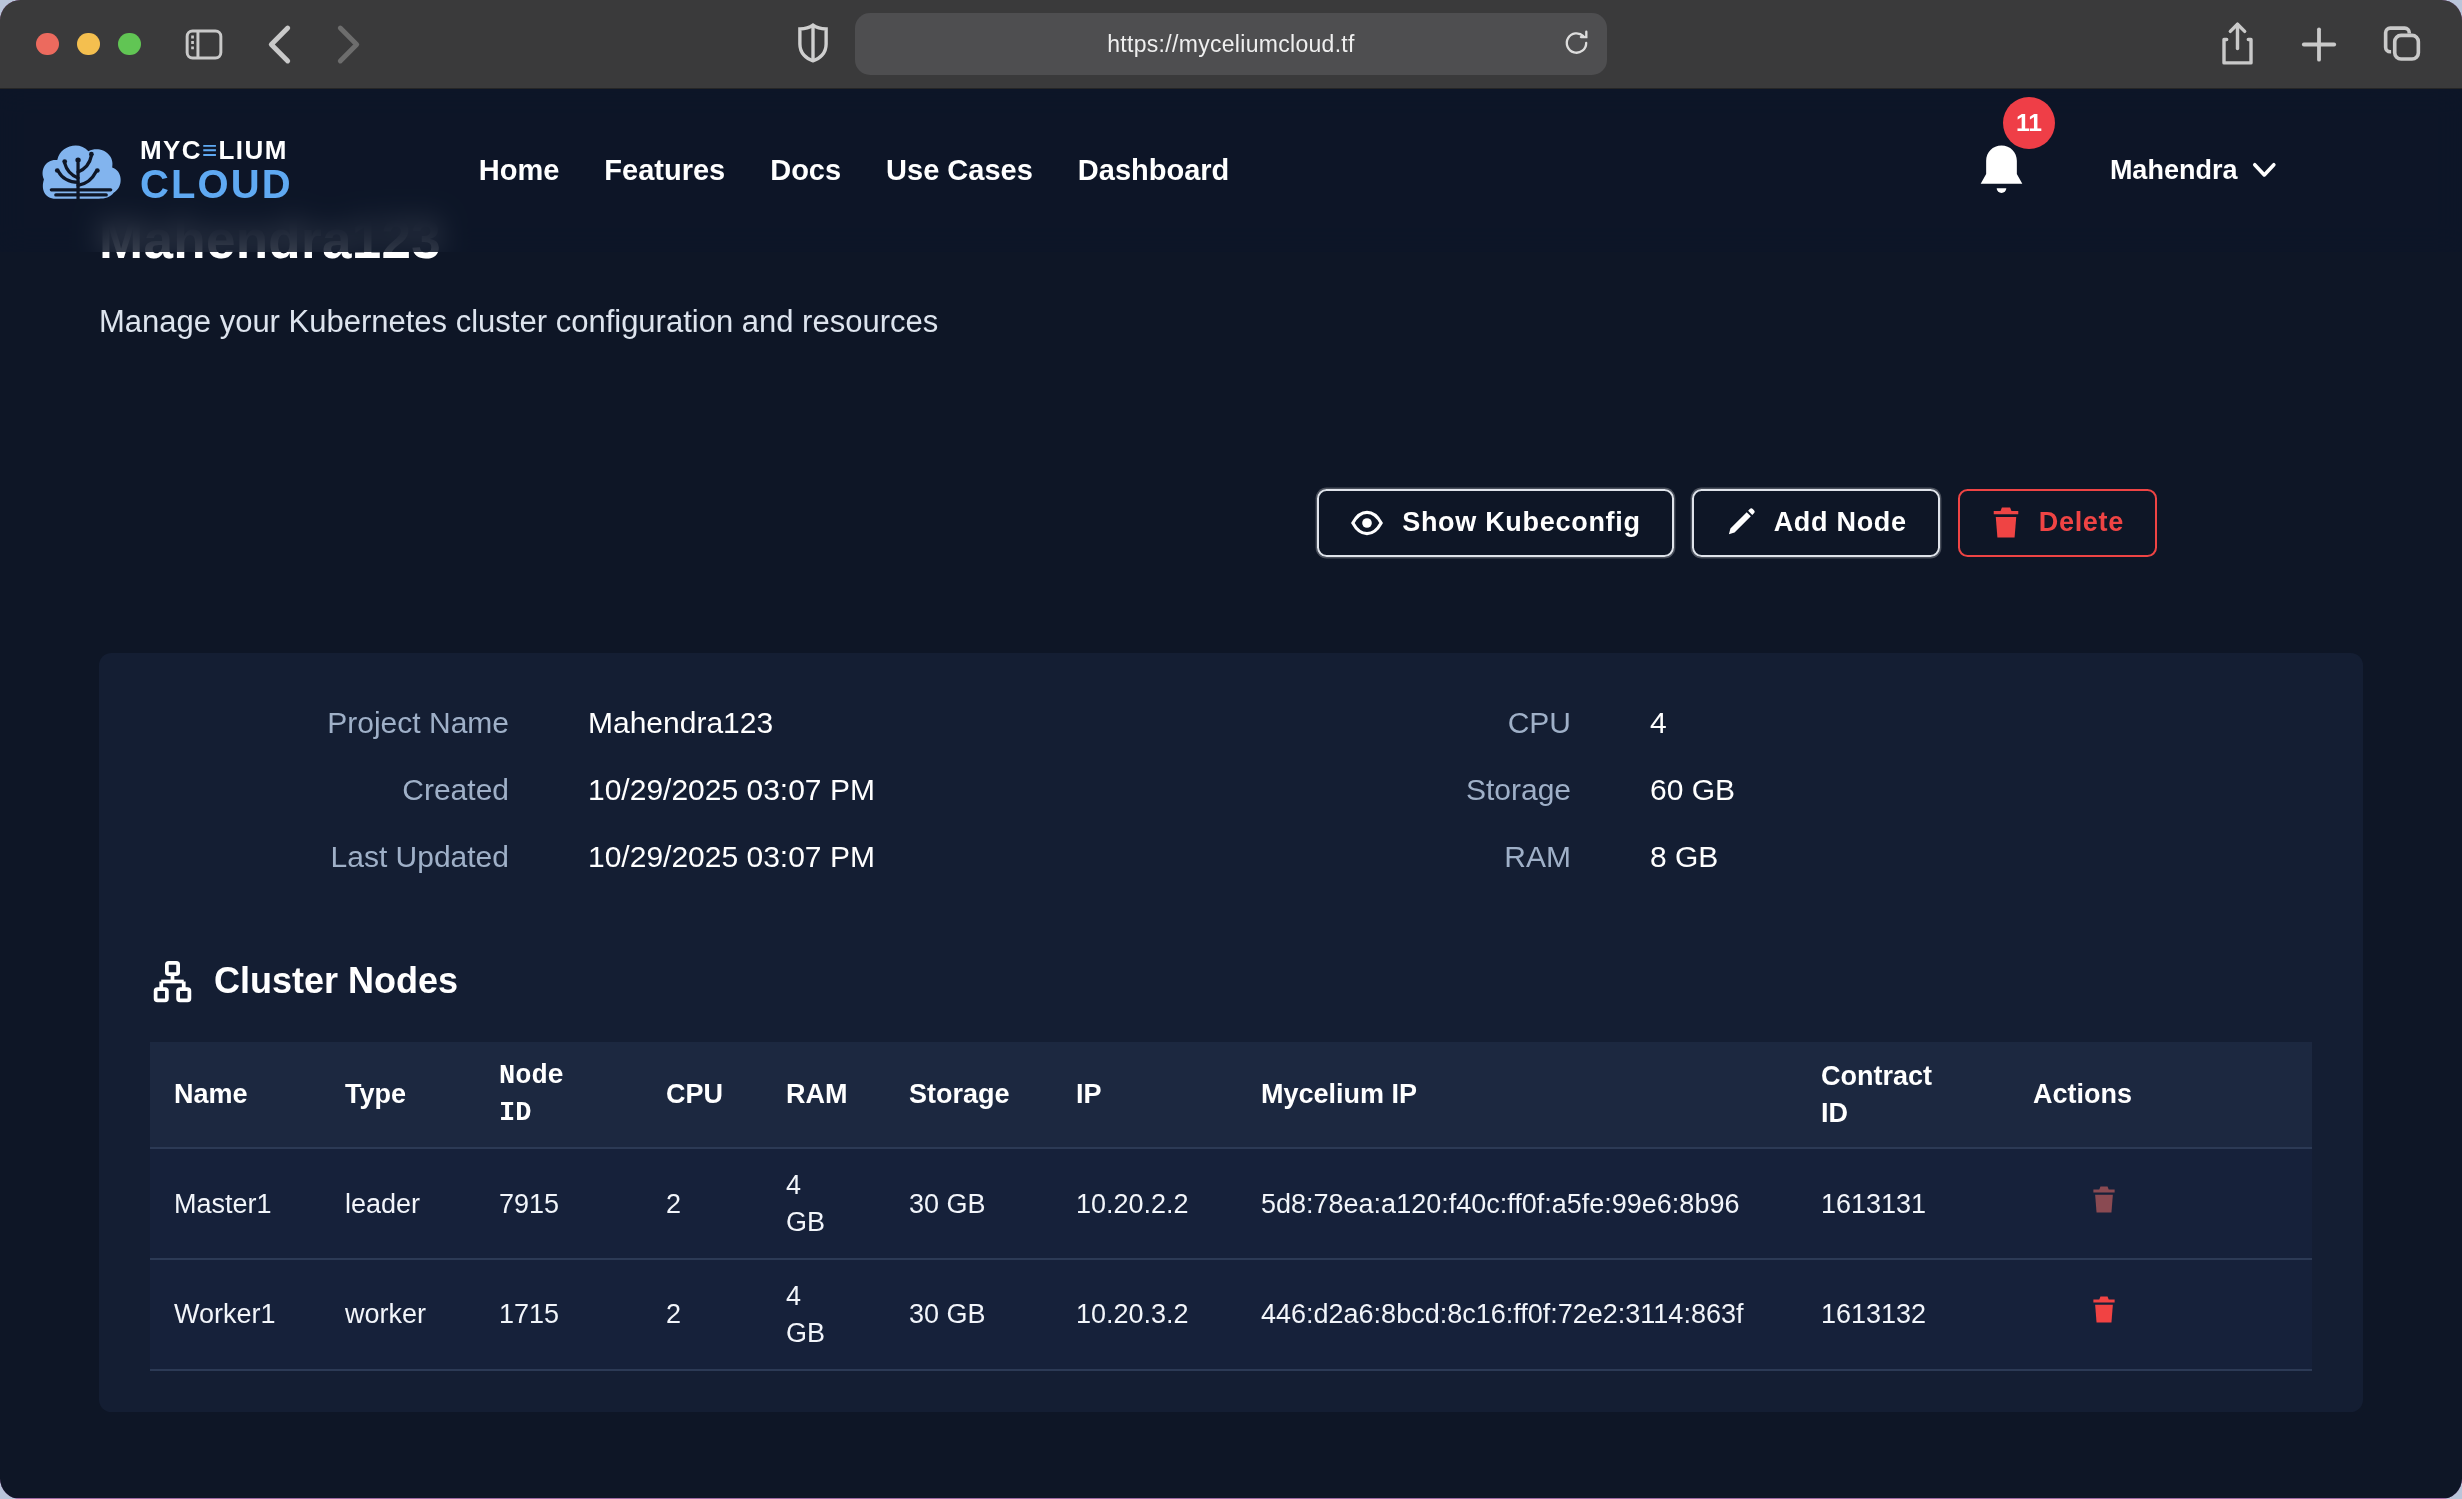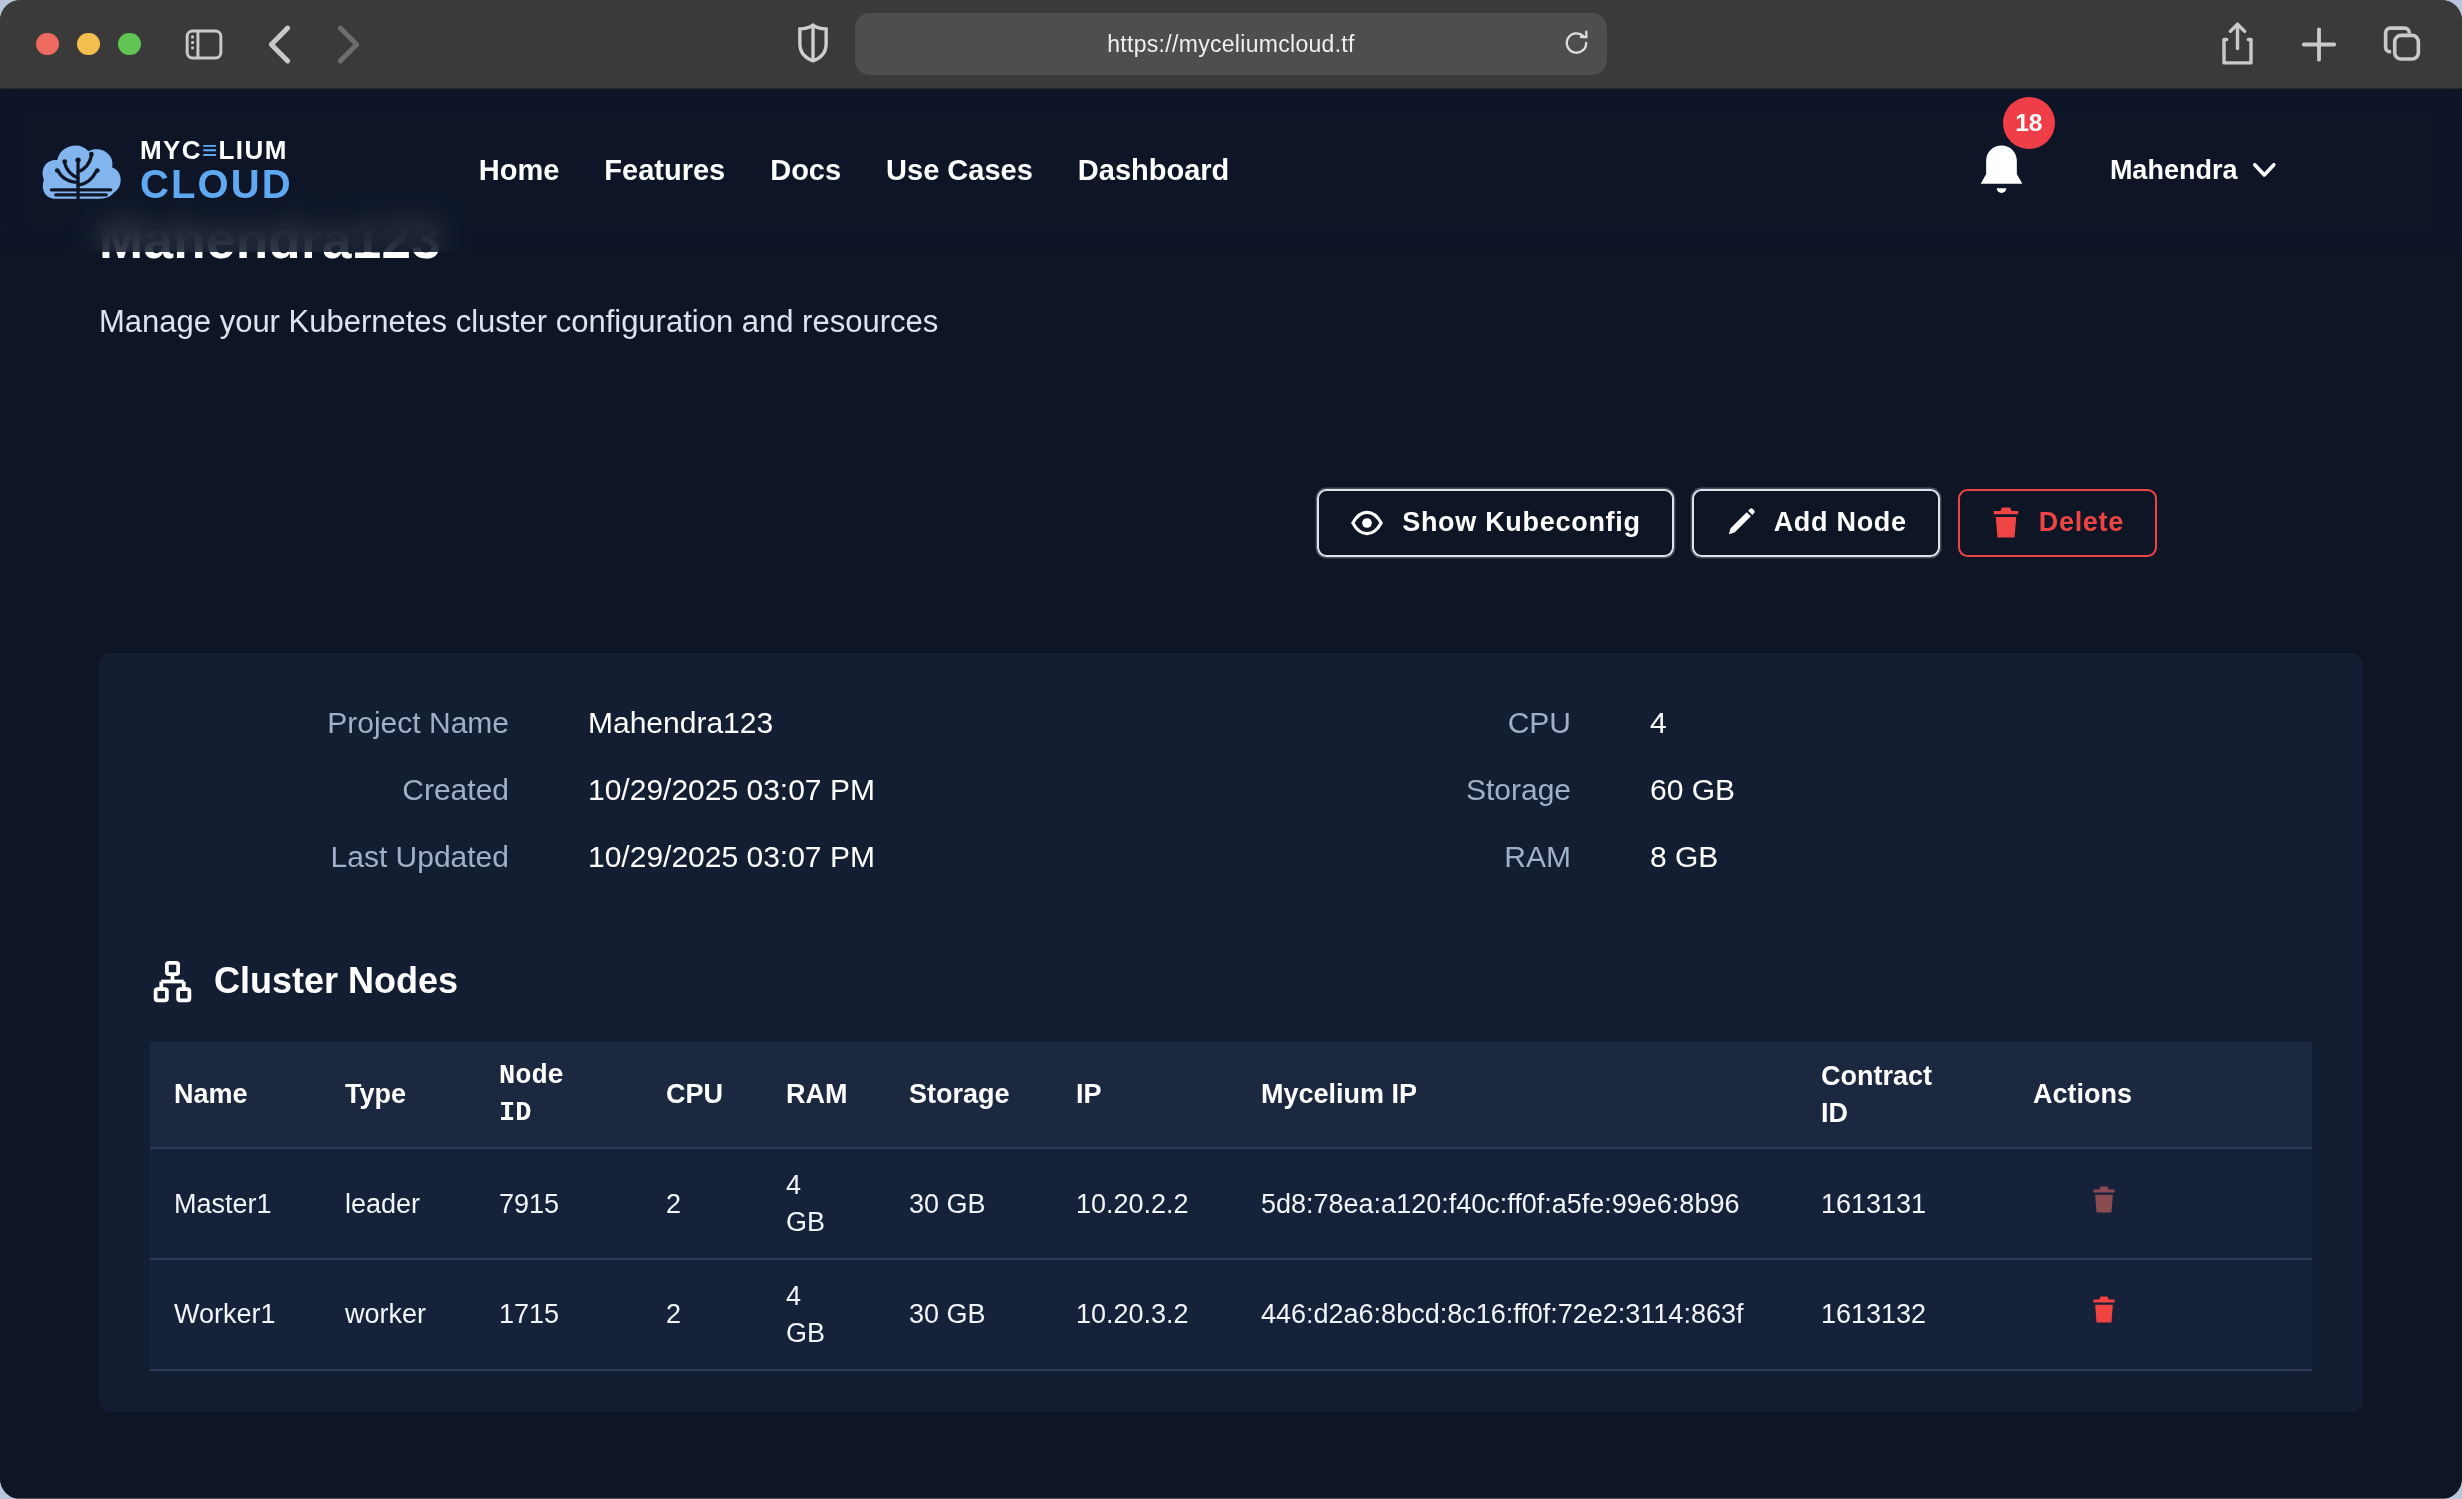--- a/index.html
+++ b/index.html
@@ -5,21 +5,21 @@
   * { box-sizing: border-box; margin: 0; padding: 0; }
   html,body { width: 2462px; height: 1499px; }
   body {
     background: #b9c5da;
     font-family: "Liberation Sans", sans-serif;
     overflow: hidden;
   }
   .window {
     position: relative; width: 2462px; height: 1499px;
     border-radius: 20.5px; overflow: hidden;
-    background: #000000;
+    background: #701a75;
     box-shadow: 0 0 0 1.4px rgba(255,255,255,.35) inset;
   }
   
   .chrome {
     position: relative; height: 89px; background: #3a3a3b;
     display: flex; align-items: center; padding: 0 36px;
     border-bottom: 1.4px solid #262626;
   }
   .traffic { display: flex; gap: 18.5px; align-items: center; }
   .dot { width: 22.6px; height: 22.6px; border-radius: 50%; }
@@ -365,21 +365,21 @@
         <span class="nav-link">Docs</span>
         <span class="nav-link">Use Cases</span>
         <span class="nav-link">Dashboard</span>
       </div>
       <div class="nav-right">
         <div class="bell-wrap">
           <svg width="53" height="57" viewBox="0 0 24 26" fill="#ffffff">
             <path d="M12 2 C8 2 5 5 5 9 V15 L2.5 19.5 H21.5 L19 15 V9 C19 5 16 2 12 2 Z"></path>
             <path d="M9.8 21.5 H14.2 A2.2 2.2 0 0 1 9.8 21.5 Z"></path>
           </svg>
-          <span class="badge">18</span>
+          <span class="badge">11</span>
         </div>
         <div class="user-chip">
           <span class="user-name">Mahendra</span>
           <svg width="24.6" height="16.4" viewBox="0 0 18 12" fill="none" stroke="#ffffff" stroke-width="2.6" stroke-linecap="round" stroke-linejoin="round">
               <polyline points="2,2 9,9.5 16,2"></polyline>
             </svg>
         </div>
       </div>
     </div>
   </div>

